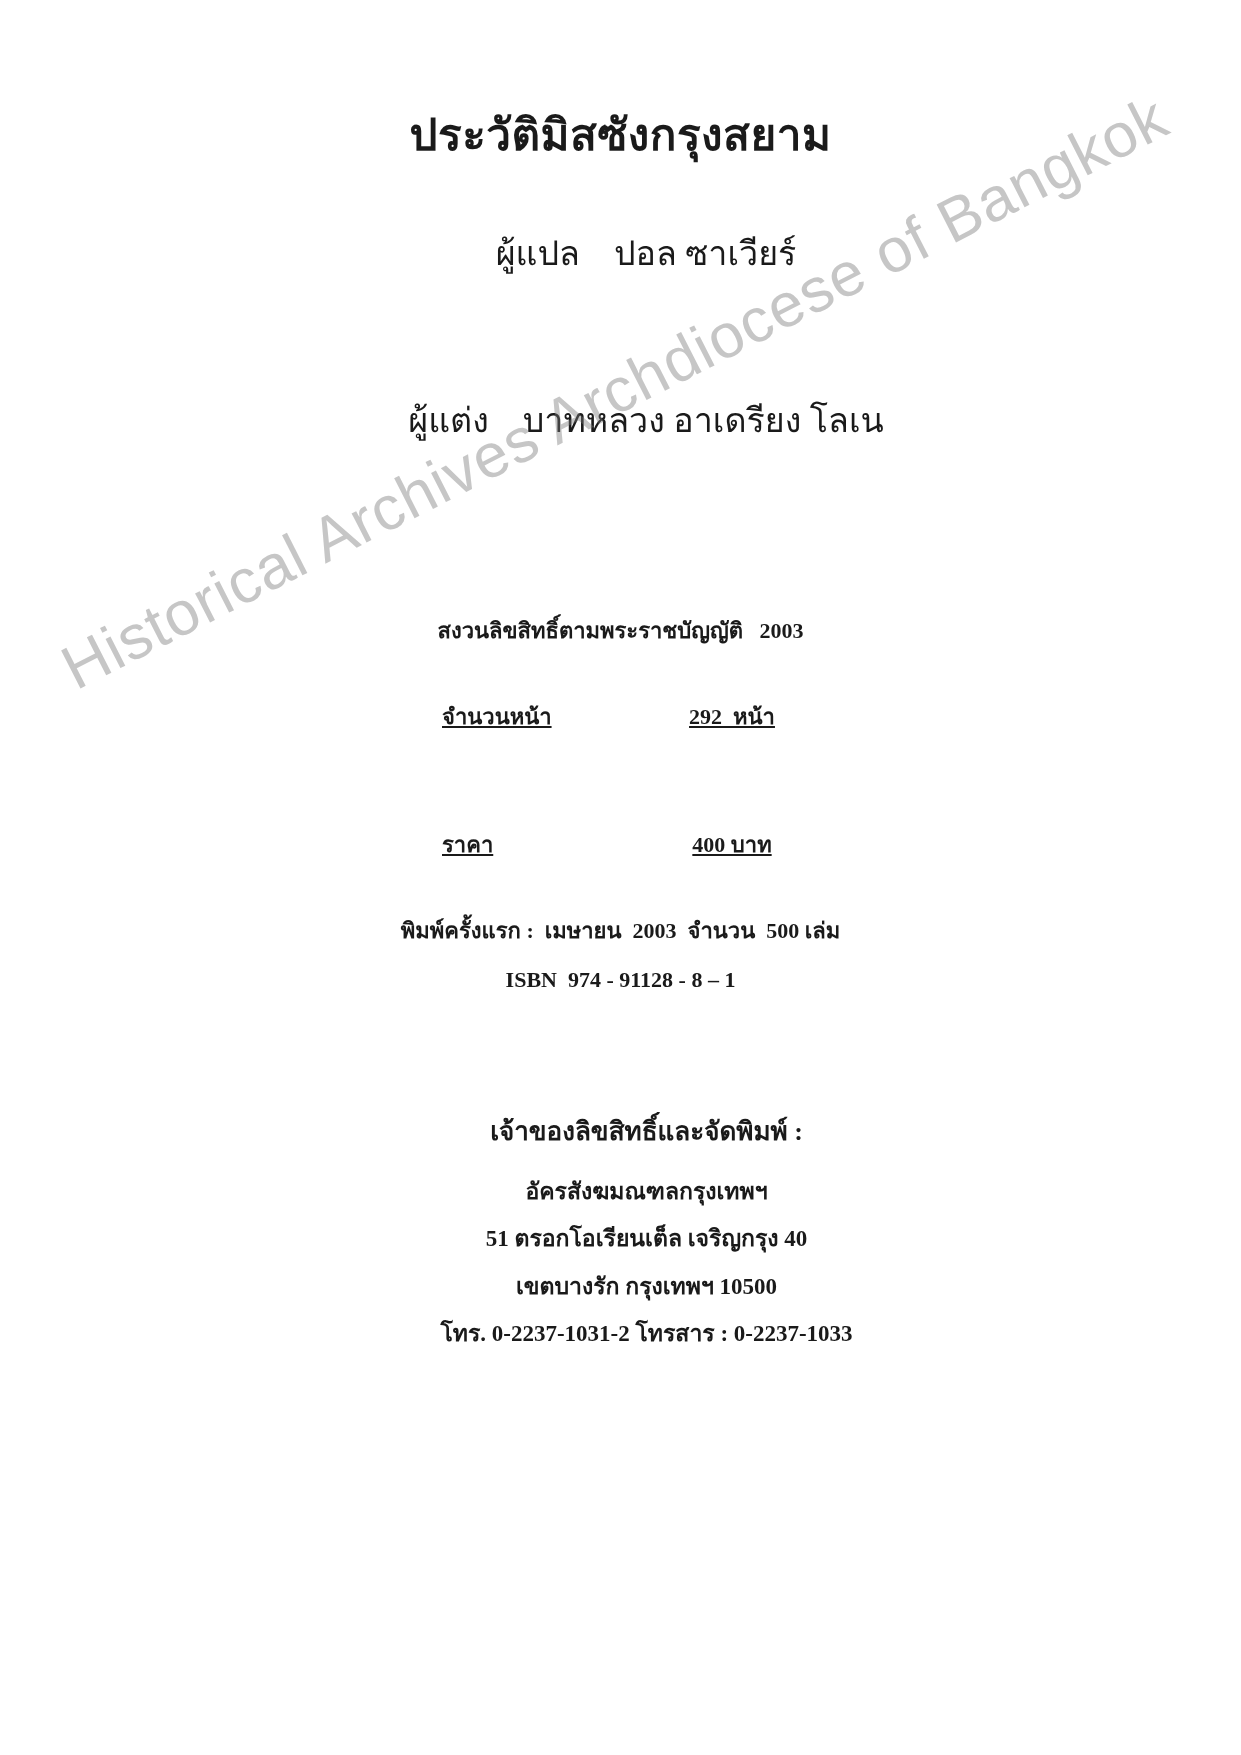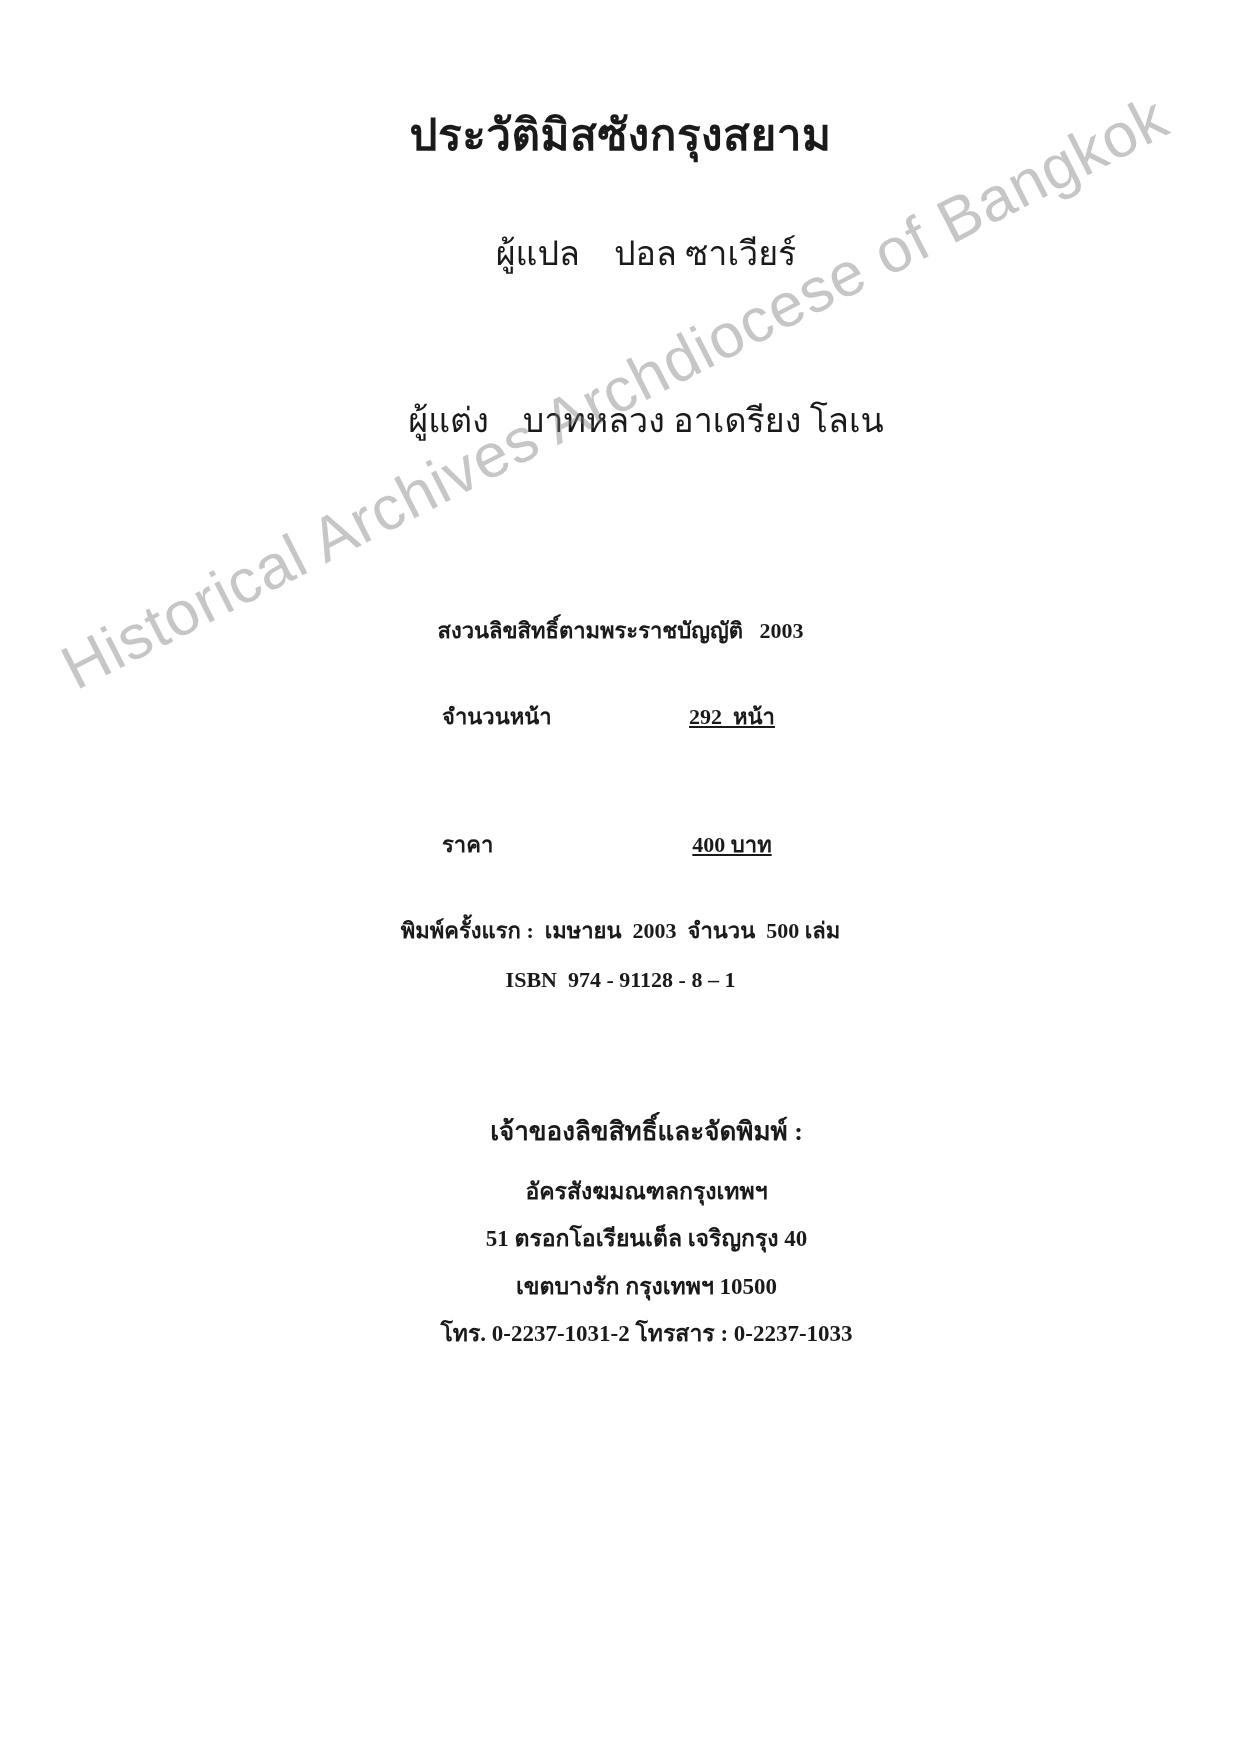--- a/index.html
+++ b/index.html
@@ -55,21 +55,21 @@
     left: 0;
     width: 100%;
     text-align: center;
     font-size: 22px;
     font-weight: 700;
     line-height: 1.95;
   }
   .pub-row {
     white-space: pre;
   }
-  .pub-row .lbl { display: inline-block; }
+  .pub-row .lbl { display: inline-block; text-decoration: underline; }
   .pub-row .val { display: inline-block; }
   .pub-row.two-col .lbl { width: 190px; text-align: left; }
   .pub-row.two-col .val { width: 200px; text-align: center; text-decoration: underline; }
   .isbn-row { margin-top: 6px; }
 
   
   .publisher-block {
     position: absolute;
     top: 1105px;
     left: 0;

